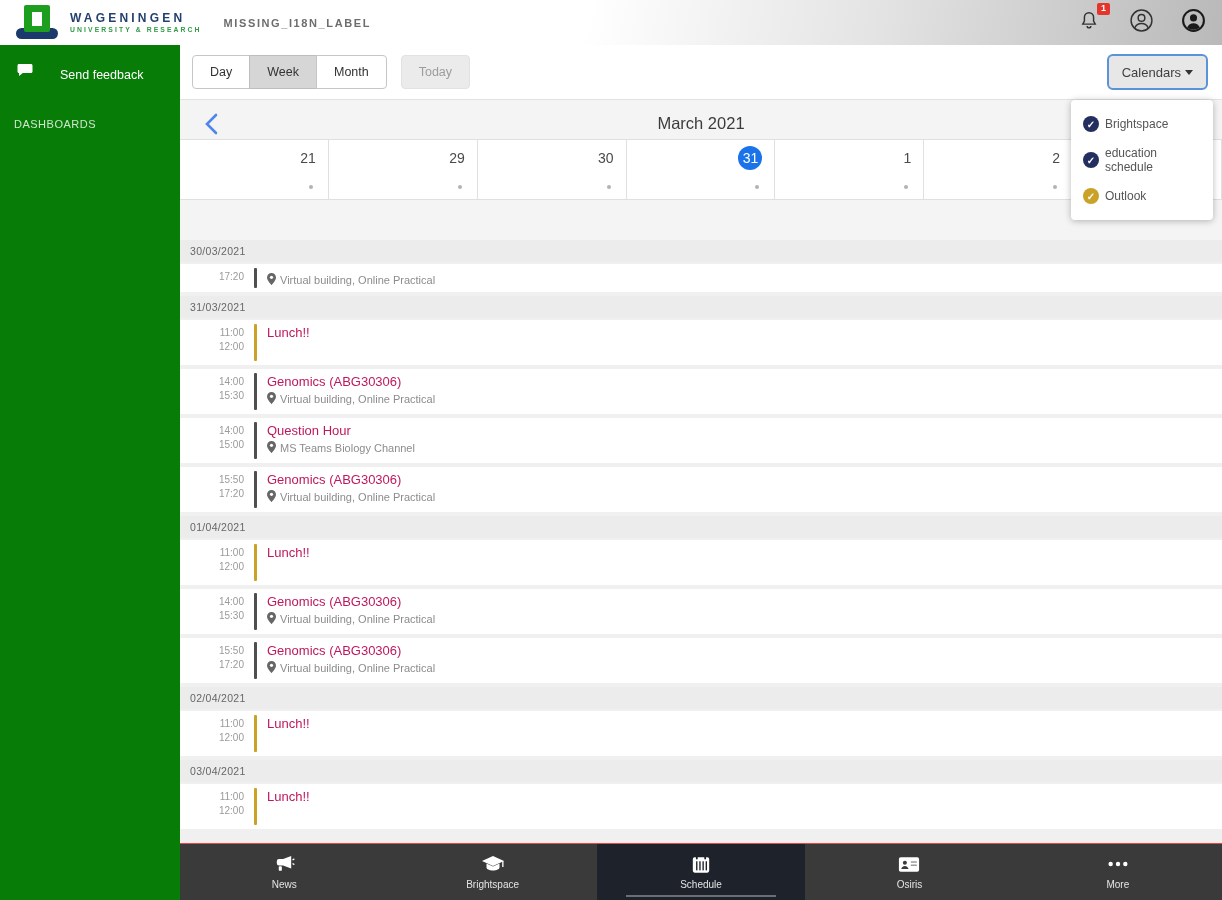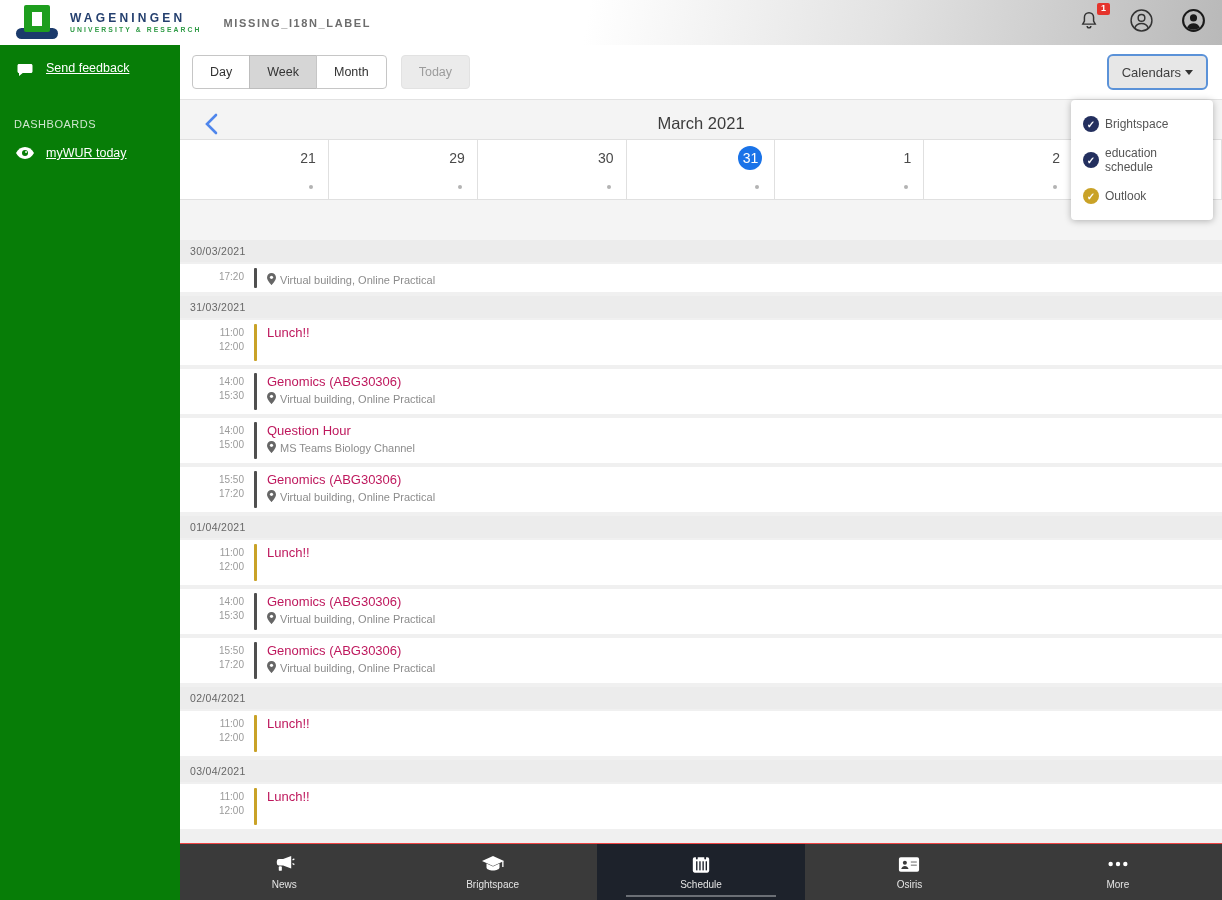--- a/index.html
+++ b/index.html
@@ -18,21 +18,21 @@
   .brand .l1 { color:#25406f; font-size:12px; font-weight:bold; letter-spacing:3.2px; }
   .brand .l2 { color:#2f9b46; font-size:6.8px; font-weight:bold; letter-spacing:2.1px; }
   .page-title { margin-left:22px; color:#6d6d6d; font-size:11px; font-weight:bold; letter-spacing:1.6px; }
   .topbar-right { margin-left:auto; display:flex; align-items:center; gap:26px; padding-right:16px; }
   .icon-btn { position:relative; width:26px; height:26px; display:flex; align-items:center; justify-content:center; cursor:pointer; }
   .badge { position:absolute; top:-7px; right:-8px; background:#e5342c; color:#fff; font-size:9px; font-weight:bold;
     padding:1px 4px 2px; border-radius:2px; line-height:1; }
 
   
   .sidebar { position:absolute; left:0; top:45px; width:180px; height:855px; background:#077d07; z-index:20; color:#fff; }
-  .side-item { display:flex; align-items:flex-start; gap:12px; padding:16px 16px 14px; font-size:12.5px; cursor:pointer;text-decoration:underline; }
+  .side-item { display:flex; align-items:flex-end; gap:26px; padding:16px 16px 14px; font-size:12.5px; cursor:pointer; }
   .side-section { padding:22px 14px 6px; font-size:11px; color:#cfe6cf; letter-spacing:.5px; }
   .side-item.secondary { padding-top:10px; }
 
   
   .main { position:absolute; left:180px; top:45px; width:1042px; height:855px; display:flex; flex-direction:column; background:#f0f0f0; }
 
   
   .toolbar { height:55px; background:#fff; border-bottom:1px solid #e2e2e2; display:flex; align-items:center; padding:0 12px; flex:none; }
   .view-group { display:flex; }
   .view-btn { height:34px; padding:0 17px; background:#fff; border:1px solid #c6c6c6; margin-left:-1px;
@@ -139,30 +139,20 @@
 <nav class="sidebar">
   <div class="side-item">
     <span>
       <svg width="18" height="18" viewBox="0 0 24 24">
         <path d="M4 4h16c1.1 0 2 .9 2 2v8c0 1.1-.9 2-2 2H9l-5 4v-4c-1.1 0-2-.9-2-2V6c0-1.1.9-2 2-2z" fill="#fff"></path>
       </svg>
     </span>
     <span>Send feedback</span>
   </div>
   <div class="side-section">DASHBOARDS</div>
-  <div class="side-item secondary">
-    <span>
-      <svg width="18" height="14" viewBox="0 0 24 16">
-        <path d="M12 0C7 0 2.7 3.1 0 8c2.7 4.9 7 8 12 8s9.3-3.1 12-8c-2.7-4.9-7-8-12-8z" fill="#fff"></path>
-        <circle cx="12" cy="8" r="4" fill="#077d07"></circle>
-        <circle cx="13.4" cy="6.6" r="1.3" fill="#fff"></circle>
-      </svg>
-    </span>
-    <span>myWUR today</span>
-  </div>
 </nav>
 
 <main class="main">
 
   <div class="toolbar">
     <div class="view-group" id="view-group">
         <button class="view-btn">Day</button>
         <button class="view-btn active">Week</button>
         <button class="view-btn">Month</button>
       </div>

